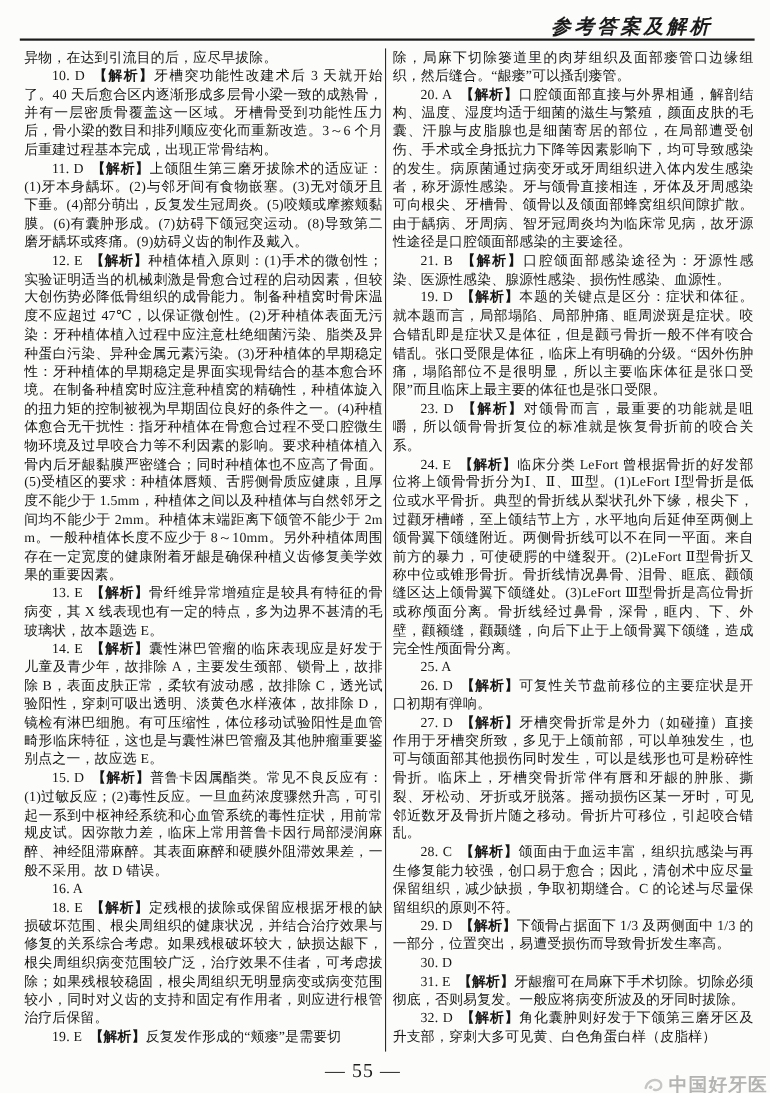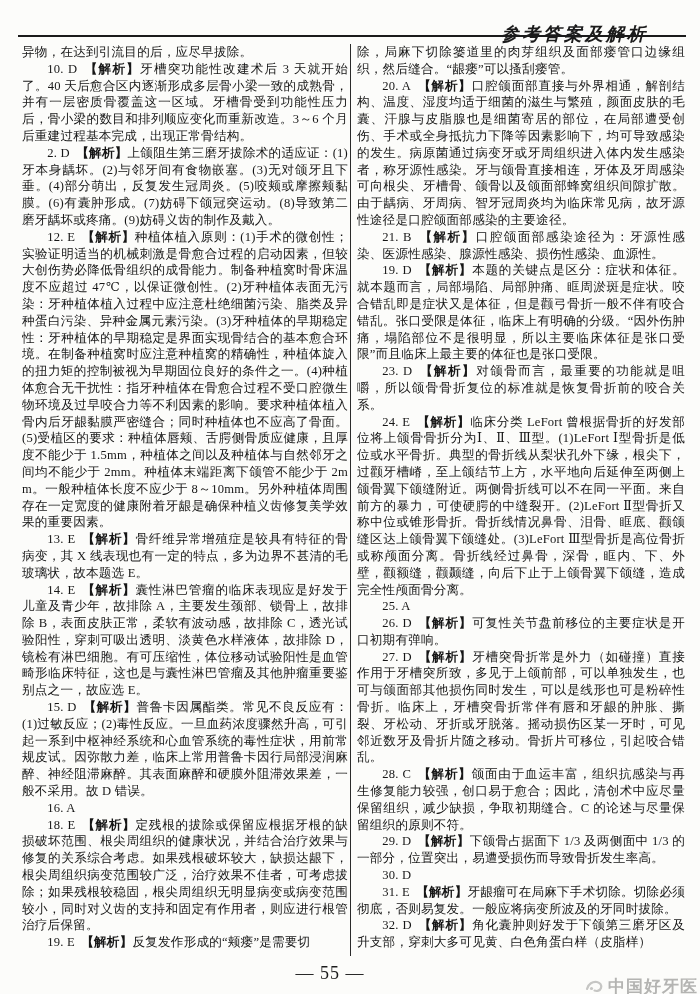--- a/index.html
+++ b/index.html
@@ -6,21 +6,21 @@
   #page{
     position:relative;
     width:700px;height:994px;
     background:#fcfcfa;
     overflow:hidden;
     font-family:"Liberation Serif","DejaVu Serif",serif;
     color:#161616;
   }
   
   .hdr-title{
-    position:absolute;top:22px;right:52px;
+    position:absolute;top:12px;right:52px;
     font-size:18px;font-weight:bold;font-style:italic;
     letter-spacing:3px;color:#1b1b1b;
   }
   .hdr-rule{
     position:absolute;top:35px;left:18px;width:668px;height:2px;
     background:#1b1b1b;
   }
   
   .col{
     position:absolute;top:44px;height:916px;overflow:hidden;
@@ -62,21 +62,21 @@
 
 <div id="page">
 
   <div class="hdr-title">参考答案及解析</div>
 
   <div class="hdr-rule"></div>
 
   <div class="col" id="col-left">
       <p class="para">异物，在达到引流目的后，应尽早拔除。</p>
       <p class="para indent"><span class="prefix">10. D </span><span class="jiexi">【解析】</span>牙槽突功能性改建术后 3 天就开始了。40 天后愈合区内逐渐形成多层骨小梁一致的成熟骨，并有一层密质骨覆盖这一区域。牙槽骨受到功能性压力后，骨小梁的数目和排列顺应变化而重新改造。3～6 个月后重建过程基本完成，出现正常骨结构。</p>
-      <p class="para indent"><span class="prefix">2. D </span><span class="jiexi">【解析】</span>上颌阻生第三磨牙拔除术的适应证：(1)牙本身龋坏。(2)与邻牙间有食物嵌塞。(3)无对颌牙且下垂。(4)部分萌出，反复发生冠周炎。(5)咬颊或摩擦颊黏膜。(6)有囊肿形成。(7)妨碍下颌冠突运动。(8)导致第二磨牙龋坏或疼痛。(9)妨碍义齿的制作及戴入。</p>
+      <p class="para indent"><span class="prefix">11. D </span><span class="jiexi">【解析】</span>上颌阻生第三磨牙拔除术的适应证：(1)牙本身龋坏。(2)与邻牙间有食物嵌塞。(3)无对颌牙且下垂。(4)部分萌出，反复发生冠周炎。(5)咬颊或摩擦颊黏膜。(6)有囊肿形成。(7)妨碍下颌冠突运动。(8)导致第二磨牙龋坏或疼痛。(9)妨碍义齿的制作及戴入。</p>
       <p class="para indent"><span class="prefix">12. E </span><span class="jiexi">【解析】</span>种植体植入原则：(1)手术的微创性；实验证明适当的机械刺激是骨愈合过程的启动因素，但较大创伤势必降低骨组织的成骨能力。制备种植窝时骨床温度不应超过 47℃，以保证微创性。(2)牙种植体表面无污染：牙种植体植入过程中应注意杜绝细菌污染、脂类及异种蛋白污染、异种金属元素污染。(3)牙种植体的早期稳定性：牙种植体的早期稳定是界面实现骨结合的基本愈合环境。在制备种植窝时应注意种植窝的精确性，种植体旋入的扭力矩的控制被视为早期固位良好的条件之一。(4)种植体愈合无干扰性：指牙种植体在骨愈合过程不受口腔微生物环境及过早咬合力等不利因素的影响。要求种植体植入骨内后牙龈黏膜严密缝合；同时种植体也不应高了骨面。(5)受植区的要求：种植体唇颊、舌腭侧骨质应健康，且厚度不能少于 1.5mm，种植体之间以及种植体与自然邻牙之间均不能少于 2mm。种植体末端距离下颌管不能少于 2mm。一般种植体长度不应少于 8～10mm。另外种植体周围存在一定宽度的健康附着牙龈是确保种植义齿修复美学效果的重要因素。</p>
       <p class="para indent"><span class="prefix">13. E </span><span class="jiexi">【解析】</span>骨纤维异常增殖症是较具有特征的骨病变，其 X 线表现也有一定的特点，多为边界不甚清的毛玻璃状，故本题选 E。</p>
       <p class="para indent"><span class="prefix">14. E </span><span class="jiexi">【解析】</span>囊性淋巴管瘤的临床表现应是好发于儿童及青少年，故排除 A，主要发生颈部、锁骨上，故排除 B，表面皮肤正常，柔软有波动感，故排除 C，透光试验阳性，穿刺可吸出透明、淡黄色水样液体，故排除 D，镜检有淋巴细胞。有可压缩性，体位移动试验阳性是血管畸形临床特征，这也是与囊性淋巴管瘤及其他肿瘤重要鉴别点之一，故应选 E。</p>
       <p class="para indent"><span class="prefix">15. D </span><span class="jiexi">【解析】</span>普鲁卡因属酯类。常见不良反应有：(1)过敏反应；(2)毒性反应。一旦血药浓度骤然升高，可引起一系到中枢神经系统和心血管系统的毒性症状，用前常规皮试。因弥散力差，临床上常用普鲁卡因行局部浸润麻醉、神经阻滞麻醉。其表面麻醉和硬膜外阻滞效果差，一般不采用。故 D 错误。</p>
       <p class="para indent"><span class="prefix">16. A</span></p>
       <p class="para indent"><span class="prefix">18. E </span><span class="jiexi">【解析】</span>定残根的拔除或保留应根据牙根的缺损破坏范围、根尖周组织的健康状况，并结合治疗效果与修复的关系综合考虑。如果残根破坏较大，缺损达龈下，根尖周组织病变范围较广泛，治疗效果不佳者，可考虑拔除；如果残根较稳固，根尖周组织无明显病变或病变范围较小，同时对义齿的支持和固定有作用者，则应进行根管治疗后保留。</p>
       <p class="para indent"><span class="prefix">19. E </span><span class="jiexi">【解析】</span>反复发作形成的“颊瘘”是需要切</p>
     </div>
   <div class="col-divider"></div>
   <div class="col" id="col-right">

